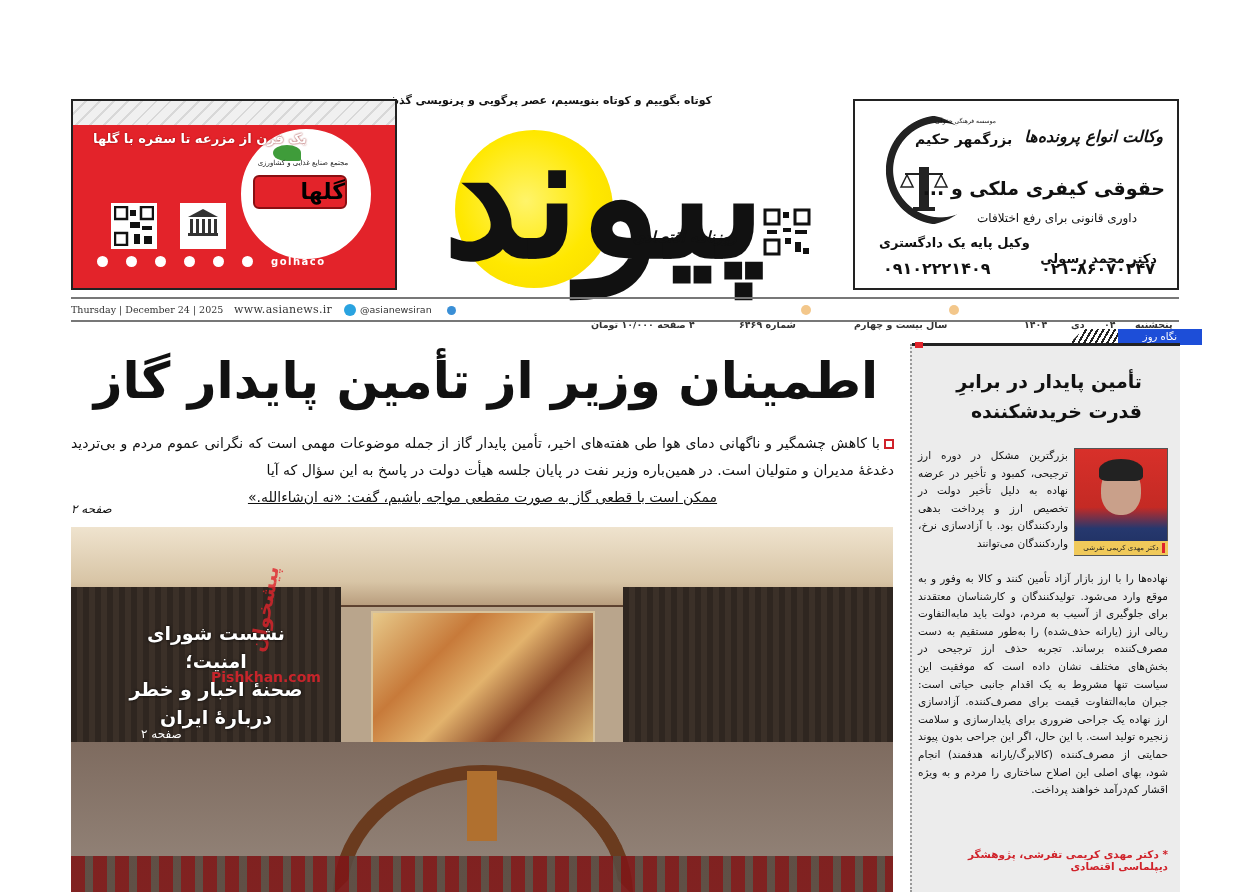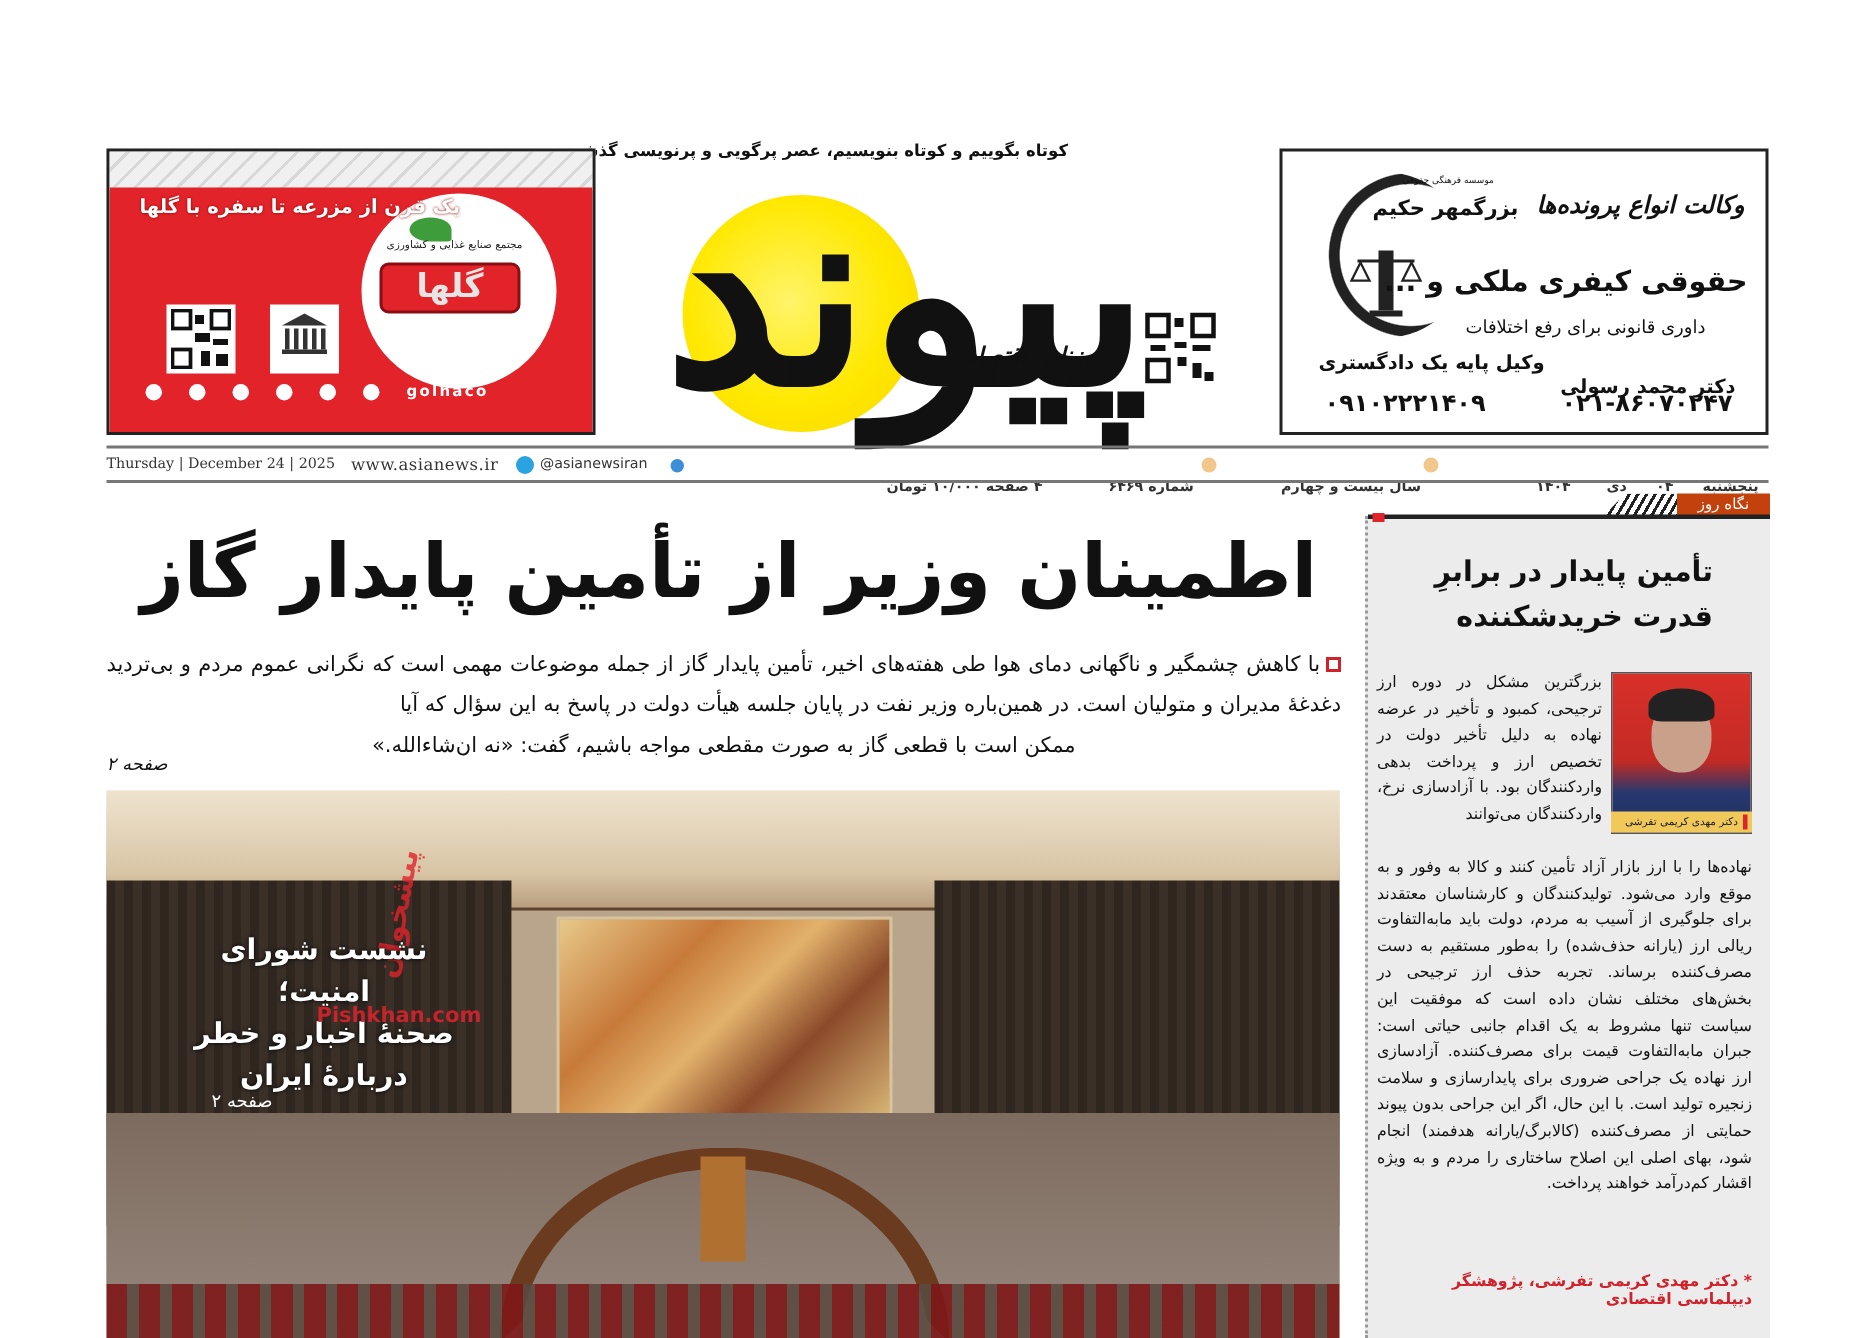--- a/index.html
+++ b/index.html
@@ -36,21 +36,21 @@
   .masthead .subtitle { position: absolute; left: 198px; top: 140px; font-family: "DejaVu Serif", serif; font-style: italic; font-weight: bold; font-size: 15px; direction: rtl; }
   .masthead .qr { position: absolute; left: 328px; top: 120px; width: 48px; height: 48px; }
 
   .ad-left {
     position: absolute; left: 71px; top: 99px; width: 326px; height: 191px;
     border: 2px solid #222; overflow: hidden; background: #e8e8e8;
   }
   .ad-left .band { position: absolute; left: 0; right: 0; top: 24px; height: 166px; background: #e3232a; }
   .ad-left .deco { position: absolute; left: 0; right: 0; top: 0; height: 26px; background: repeating-linear-gradient(135deg, #f0f0f0 0 8px, #d8d8d8 8px 10px); }
   .ad-left .circle { position: absolute; left: 168px; top: 28px; width: 130px; height: 130px; border-radius: 50%; background: #fff; border: 4px solid #fff; }
-  .ad-left .brand { position: absolute; left: 180px; top: 74px; width: 94px; height: 34px; background: #e3232a; border: 2px solid #8a0f12; border-radius: 6px; color: #e5e5e5; font-size: 22px; font-weight: bold; text-align: center; line-height: 30px; direction: rtl; }
+  .ad-left .brand { position: absolute; left: 180px; top: 74px; width: 94px; height: 34px; background: #e3232a; border: 2px solid #8a0f12; border-radius: 6px; color: #000000; font-size: 22px; font-weight: bold; line-height: 30px; direction: rtl; }
   .ad-left .brand-sub { position: absolute; left: 180px; top: 58px; width: 100px; text-align: center; font-size: 7px; color: #222; direction: rtl; }
   .ad-left .leaf { position: absolute; left: 200px; top: 44px; width: 28px; height: 16px; border-radius: 50% 50% 10% 50%; background: #3f9c3a; }
   .ad-left .slogan { position: absolute; left: 20px; top: 30px; font-size: 13px; font-weight: bold; color: #fff; direction: rtl; text-shadow: 0 0 2px #800; }
   .ad-left .qr { position: absolute; left: 38px; top: 102px; width: 46px; height: 46px; background: #fff; padding: 3px; }
   .ad-left .unesco { position: absolute; left: 107px; top: 102px; width: 46px; height: 46px; background: #fff; }
   .ad-left .social { position: absolute; left: 24px; top: 155px; font-size: 10px; color: #fff; font-weight: bold; letter-spacing: 1.5px; display: flex; gap: 18px; align-items: center; }
   .ad-left .social .dot { width: 11px; height: 11px; border-radius: 50%; background: #fff; display: inline-block; }
 
   
   .rule-top { position: absolute; left: 71px; top: 297px; width: 1108px; height: 2px; background: #777; }
@@ -61,21 +61,21 @@
   .dateline .tg { position: absolute; left: 273px; top: 3px; width: 12px; height: 12px; border-radius: 50%; background: #2aa3e0; }
   .dateline .handle { position: absolute; left: 289px; top: 3px; font-size: 9.5px; }
   .dateline .ver { position: absolute; left: 376px; top: 5px; width: 9px; height: 9px; border-radius: 50%; background: #3a8fd6; }
   .dateline .fa { position: absolute; top: 18px; direction: rtl; font-size: 9.5px; font-weight: bold; white-space: nowrap; }
   .dateline .bullet { position: absolute; top: 4px; width: 10px; height: 10px; border-radius: 50%; background: #f3c78b; }
 
   
   .headline { position: absolute; left: 71px; top: 345px; width: 830px; text-align: center; font-size: 50px; font-weight: bold; direction: rtl; line-height: 72px; letter-spacing: -1px; }
   .lead { position: absolute; left: 71px; top: 430px; width: 823px; direction: rtl; text-align: justify; font-size: 14px; line-height: 27px; }
   .lead .sq { display: inline-block; width: 10px; height: 10px; border: 2px solid #d0222a; margin-left: 4px; vertical-align: middle; }
-  .lead .last { text-align: center; display: block; }
+  .lead .last { text-align: center; display: block; text-decoration: underline; }
   .page-ref { position: absolute; left: 71px; top: 502px; font-family: "DejaVu Serif", serif; font-style: italic; font-size: 12px; direction: rtl; }
 
   
   .photo {
     position: absolute; left: 71px; top: 527px; width: 822px; height: 365px; overflow: hidden;
     background: linear-gradient(180deg, #e9dcc6 0%, #c8b69a 10%, #5a3e2c 22%, #3b2a22 45%, #4c3a30 60%, #7a6658 72%, #8f7f73 100%);
   }
   .photo .ceiling { position: absolute; left: 0; right: 0; top: 0; height: 78px; background: linear-gradient(180deg, #efe3ce 0%, #d8c5a6 70%, #b99e7e 100%); }
   .photo .curtain-l { position: absolute; left: 0; top: 60px; width: 270px; height: 230px; background: repeating-linear-gradient(90deg, #2f2620 0 6px, #3b3028 6px 12px); }
   .photo .curtain-r { position: absolute; right: 0; top: 60px; width: 270px; height: 230px; background: repeating-linear-gradient(90deg, #2f2620 0 6px, #3b3028 6px 12px); }
@@ -87,21 +87,21 @@
   .photo .chairs-front { position: absolute; left: 0; right: 0; bottom: 0; height: 36px; background: repeating-linear-gradient(90deg, #7e1717 0 14px, #5a4a40 14px 22px); opacity: 0.9; }
   .photo .caption { position: absolute; left: 50px; top: 92px; width: 190px; text-align: center; color: #fff; direction: rtl; font-size: 19px; font-weight: bold; line-height: 28px; text-shadow: 0 0 3px #000; }
   .photo .cap-page { position: absolute; left: 70px; top: 200px; color: #fff; font-size: 12px; direction: rtl; }
   .photo .watermark { position: absolute; left: 140px; top: 142px; color: #e0242c; font-size: 14px; font-weight: bold; opacity: 0.85; }
   .photo .wm-fa { position: absolute; left: 150px; top: 70px; color: #e0242c; font-size: 20px; font-weight: bold; transform: rotate(-80deg); opacity: 0.8; direction: rtl; }
 
   
   .col { position: absolute; left: 910px; top: 344px; width: 270px; height: 548px; background: #ececec; border-left: 2px dotted #999; }
   .col-topline { position: absolute; left: 912px; top: 343px; width: 268px; height: 3px; background: #222; }
   .col-redsq { position: absolute; left: 915px; top: 342px; width: 8px; height: 6px; background: #e0242c; }
-  .col-tag { position: absolute; left: 1118px; top: 329px; width: 62px; height: 16px; background: #c2410c; color: #fff; font-size: 10px; text-align: center; line-height: 16px; direction: rtl; }
+  .col-tag { position: absolute; left: 1118px; top: 329px; width: 84px; height: 16px; background: #1d4ed8; color: #fff; font-size: 10px; text-align: center; line-height: 16px; direction: rtl; }
   .col-stripes { position: absolute; left: 1068px; top: 329px; width: 52px; height: 16px; background: repeating-linear-gradient(120deg, #222 0 2px, #fff 2px 5px); clip-path: polygon(30% 0, 100% 0, 100% 100%, 0 100%); }
   .col-title { position: absolute; left: 920px; top: 366px; width: 222px; text-align: right; direction: rtl; font-size: 19px; font-weight: bold; line-height: 30px; }
   .col-photo { position: absolute; left: 1074px; top: 448px; width: 94px; height: 108px; background: linear-gradient(180deg, #d8302a 0%, #c42a24 55%, #26386e 75%, #1e2f60 100%); border: 1px solid #555; overflow: hidden; }
   .col-photo .face { position: absolute; left: 26px; top: 18px; width: 40px; height: 48px; border-radius: 45%; background: #c9a08a; }
   .col-photo .hair { position: absolute; left: 24px; top: 10px; width: 44px; height: 22px; border-radius: 50% 50% 20% 20%; background: #222; }
   .col-photo-cap { position: absolute; left: 1074px; top: 541px; width: 94px; height: 14px; background: #f0c95a; color: #222; font-size: 7px; line-height: 14px; text-align: center; direction: rtl; }
   .col-photo-cap .bar { position: absolute; right: 3px; top: 2px; width: 3px; height: 10px; background: #e0242c; }
   .col-body1 { position: absolute; left: 918px; top: 447px; width: 150px; direction: rtl; text-align: justify; font-size: 10.5px; line-height: 17.6px; }
   .col-body2 { position: absolute; left: 918px; top: 570px; width: 250px; direction: rtl; text-align: justify; font-size: 10.5px; line-height: 17.6px; }
   .col-sign { position: absolute; left: 918px; top: 848px; width: 250px; direction: rtl; text-align: right; font-size: 10.5px; font-weight: bold; color: #d0222a; }

